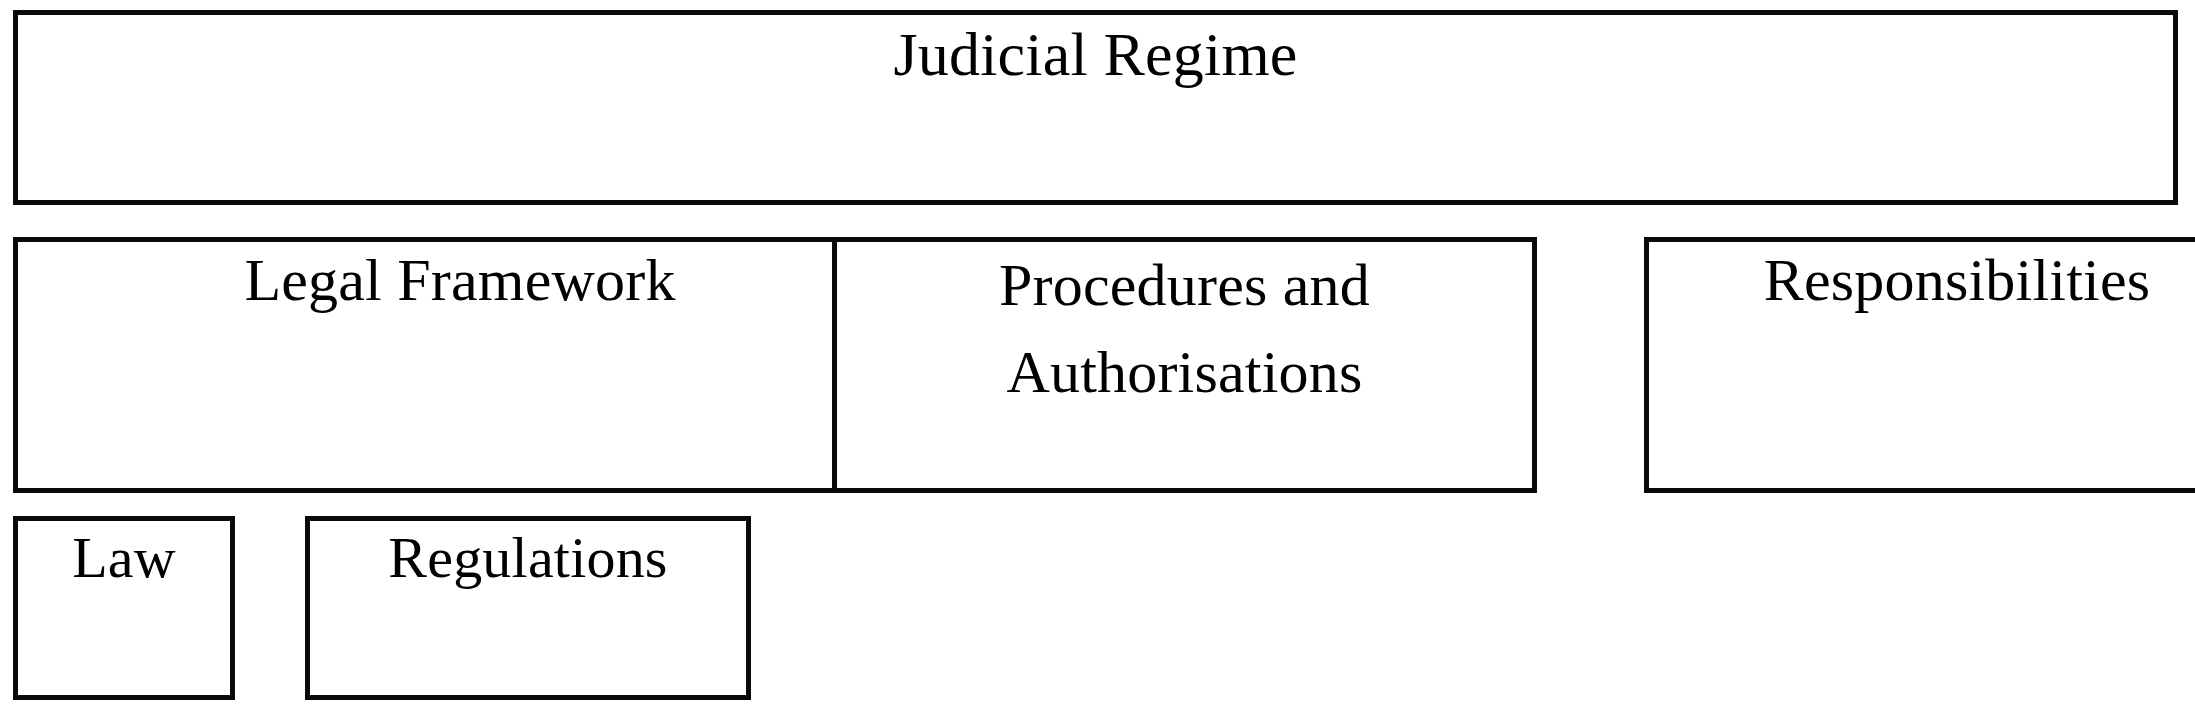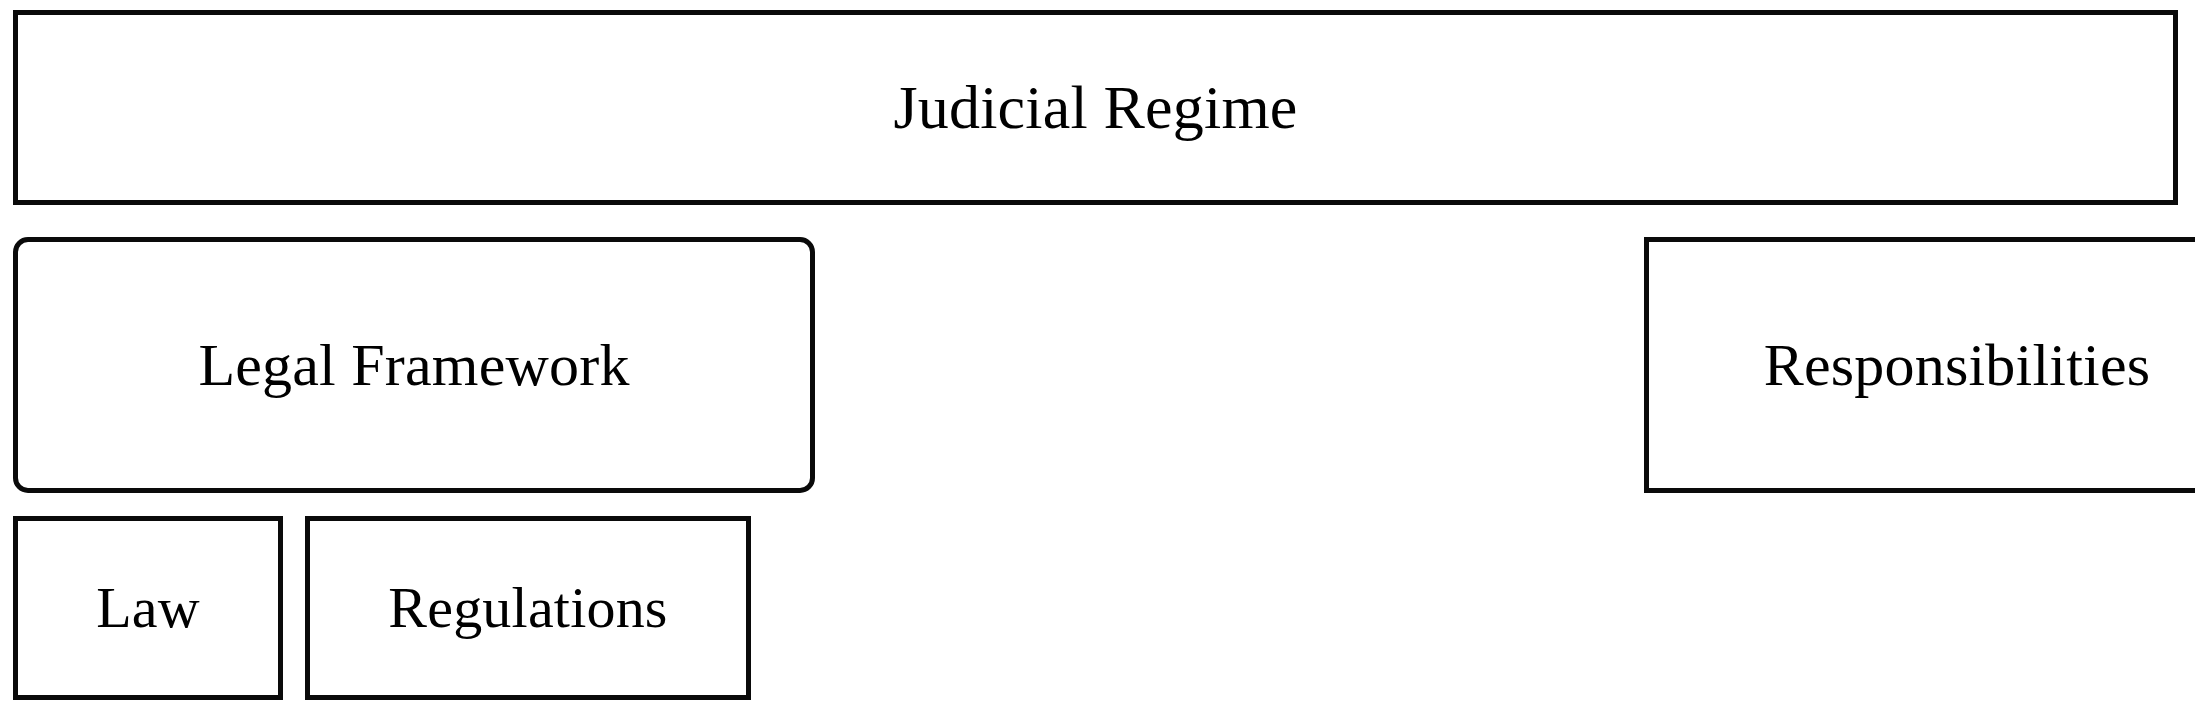--- a/index.html
+++ b/index.html
@@ -18,21 +18,21 @@
     height: 707px;
     background: #ffffff;
     overflow: hidden;
   }
   .node-box {
     position: absolute;
     box-sizing: border-box;
     background: #ffffff;
     border: 5px solid #0a0a0a;
     display: flex;
-    align-items: center;
+    align-items: flex-start;
     justify-content: center;
     text-align: center;
   }
   .node-label {
     display: block;
     width: 100%;
     padding: 0 10px;
     box-sizing: border-box;
     font-weight: 400;
     line-height: 1.28;
@@ -45,44 +45,48 @@
     left: 13px;
     top: 10px;
     width: 2165px;
     height: 195px;
   }
   .level-1 .node-label { font-size: 62px; }
 
   
   .level-2 { top: 237px; height: 256px; }
   .level-2 .node-label { font-size: 60px; }
-  .branch-legal        { left: 13px;   width: 802px; border-radius: 15px; }
+  .branch-legal        { left: 13px;   width: 894px; }
   .branch-procedures   { left: 832px;  width: 705px; }
   .branch-procedures .node-label { line-height: 1.45; }
   .branch-responsibilities { left: 1644px; width: 626px; }
 
   
   .level-3 { top: 516px; height: 184px; }
   .level-3 .node-label { font-size: 58px; }
-  .leaf-law         { left: 13px;  width: 270px; }
+  .leaf-law         { left: 13px;  width: 222px; }
   .leaf-regulations { left: 305px; width: 446px; }
 </style>
 </head>
 <body>
 
 <div id="diagram-root">
 
   <div class="node-box level-1">
     <span class="node-label">Judicial Regime</span>
   </div>
 
   <div class="node-box level-2 branch-legal">
     <span class="node-label">Legal Framework</span>
   </div>
 
+  <div class="node-box level-2 branch-procedures">
+    <span class="node-label">Procedures and
+Authorisations</span>
+  </div>
 
   <div class="node-box level-2 branch-responsibilities">
     <span class="node-label">Responsibilities</span>
   </div>
 
   <div class="node-box level-3 leaf-law">
     <span class="node-label">Law</span>
   </div>
 
   <div class="node-box level-3 leaf-regulations">

